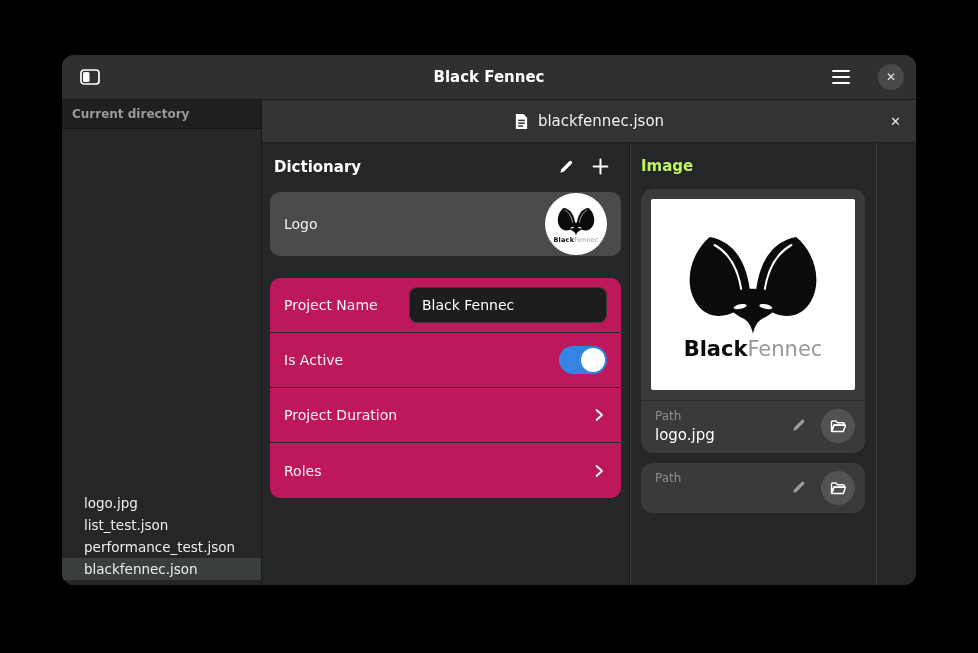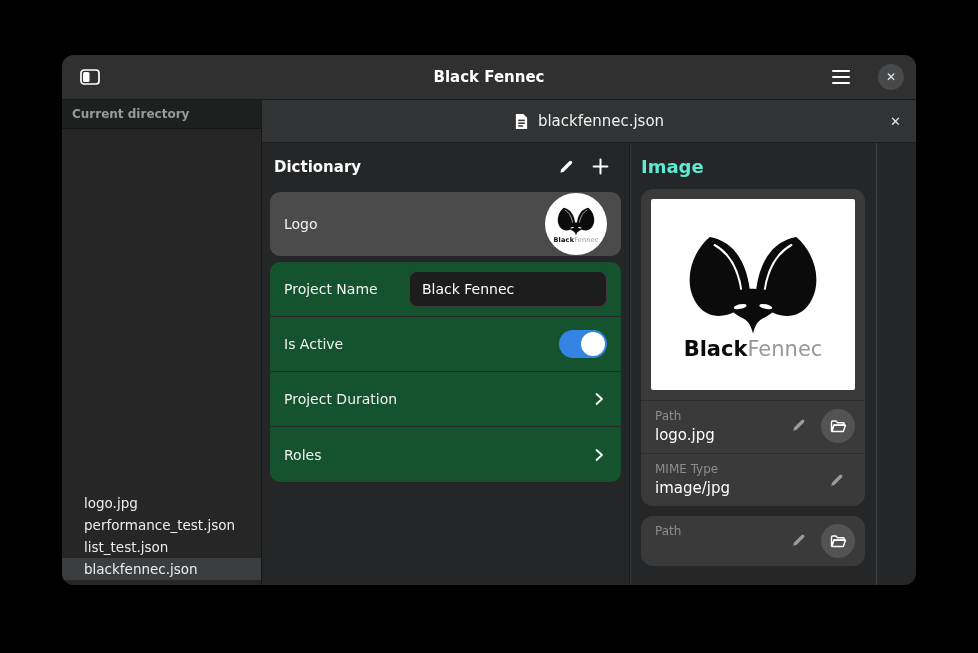--- a/index.html
+++ b/index.html
@@ -46,45 +46,45 @@
 
   
   .dict-panel { width:368px; min-width:368px; border-right:1px solid #161616; display:flex;
     flex-direction:column; overflow:hidden; }
   .dict-header { height:47px; min-height:47px; display:flex; align-items:center; padding:0 12px; }
   .dict-title { color:#fff; font-weight:bold; font-size:15px; flex:1; }
   .icon-btn { width:34px; height:30px; display:flex; align-items:center; justify-content:center; cursor:pointer; }
 
   .dict-rows { padding:2px 8px 0 8px; overflow:hidden; }
   .logo-row { background:#4b4b4b; border-radius:10px; height:64px; display:flex; align-items:center;
-    padding:0 14px; margin-bottom:6px; cursor:pointer; }
+    padding:0 14px; margin-bottom:22px; cursor:pointer; }
   .row-label { color:#f2f2f2; font-size:14px; }
   .logo-thumb { margin-left:auto; width:62px; height:62px; border-radius:50%; background:#fff;
     display:flex; flex-direction:column; align-items:center; justify-content:center; overflow:hidden; }
   .thumb-caption { font-size:6.5px; letter-spacing:.2px; margin-top:-2px; }
   .cap-bold { color:#0a0a0a; font-weight:bold; } .cap-light { color:#979797; }
 
   .rows-group { border-radius:10px; overflow:hidden; }
-  .d-row { background:#14532d; height:55px; display:flex; align-items:center; padding:0 14px;
+  .d-row { background:#be185d; height:55px; display:flex; align-items:center; padding:0 14px;
     border-bottom:1px solid #2a2a2a; cursor:pointer; }
   .d-row:last-child { border-bottom:none; }
   .row-end { margin-left:auto; display:flex; align-items:center; }
 
   .entry { width:198px; height:36px; background:#1d1d1d; border:1px solid #3c3c3c; border-radius:8px;
     color:#fff; font-size:14px; padding:0 12px; outline:none; font-family:inherit; }
 
   .toggle { width:48px; height:28px; border-radius:14px; background:#3584e4; position:relative; cursor:pointer; }
   .toggle .knob { position:absolute; top:2px; right:2px; width:24px; height:24px; border-radius:50%; background:#fff; }
 
   .bars span { display:block; width:20px; height:2.7px; background:#fff; border-radius:1.3px; margin:2.8px 0; }
 
   
   .right-panel { flex:1; border-left:1px solid #3a3a3a; position:relative; padding:0 0 0 10px; overflow:hidden; }
   .scroll-divider { position:absolute; right:39px; top:0; bottom:0; width:1px; background:#424242; }
-  .panel-section-title { height:46px; display:flex; align-items:center; color:#5eead4; font-weight:bold; font-size:18px; }
+  .panel-section-title { height:46px; display:flex; align-items:center; color:#bef264; font-weight:bold; font-size:15px; }
   .card { width:224px; background:#3a3a3a; border-radius:12px; overflow:hidden; }
   .image-box { margin:10px; height:191px; background:#fff; border-radius:2px;
     display:flex; flex-direction:column; align-items:center; justify-content:center; }
   .logo-caption { font-size:21px; margin-top:-4px; }
 
   .field-row { position:relative; padding:8px 2px 9px 14px; border-top:1px solid #2e2e2e; min-height:50px; }
   .field-label { color:#8d8d8d; font-size:12px; }
   .field-value { color:#fff; font-size:15px; margin-top:3px; }
   .pencil-mid { position:absolute; right:58px; top:16px; cursor:pointer; }
   .pencil-right { position:absolute; right:20px; top:18px; cursor:pointer; }
@@ -131,22 +131,22 @@
     </div>
     <div class="hb-btn close-btn">✕</div>
   </div>
 
   <div class="app-body">
 
     <div class="sidebar">
       <div class="sidebar-header">Current directory</div>
       <div class="file-list">
         <div class="file-item">logo.jpg</div>
+        <div class="file-item">list_test.json</div>
         <div class="file-item">performance_test.json</div>
-        <div class="file-item">list_test.json</div>
         <div class="file-item selected">blackfennec.json</div>
       </div>
     </div>
 
     <div class="main-col">
 
       <div class="tabbar">
         <div class="tab">
           <svg width="15" height="17" viewBox="0 0 16 18">
             <path d="M2,1 h8 l4,4 v12 h-12 z" fill="#fff" rx="1"></path>
@@ -249,27 +249,20 @@
                   <use href="#pencil"></use>
                 </svg>
               <div class="folder-btn">
                 <svg width="17" height="15" viewBox="0 0 17 15">
                   <path d="M1.5,3.2 a1.2,1.2 0 0 1 1.2-1.2 h3.2 l1.6,1.7 h5.6 a1.2,1.2 0 0 1 1.2,1.2 v1 h-10.4 l-2.4,6 z" fill="none" stroke="#fff" stroke-width="1.4" stroke-linejoin="round"></path>
                   <path d="M3.9,6.2 h11.6 l-2.2,6.3 h-11.4 z" fill="none" stroke="#fff" stroke-width="1.4" stroke-linejoin="round"></path>
                 </svg>
               </div>
             </div>
 
-            <div class="field-row">
-              <div class="field-label">MIME Type</div>
-              <div class="field-value">image/jpg</div>
-              <svg class="pencil-right" width="16" height="16" viewBox="0 0 16 16" fill="#9a9a9a">
-                  <use href="#pencil"></use>
-                </svg>
-            </div>
           </div>
 
 
           <div class="card file-card">
             <div class="field-row" style="border-top:none">
               <div class="field-label">Path</div>
               <svg class="pencil-mid" width="16" height="16" viewBox="0 0 16 16" fill="#9a9a9a">
                   <use href="#pencil"></use>
                 </svg>
               <div class="folder-btn">

